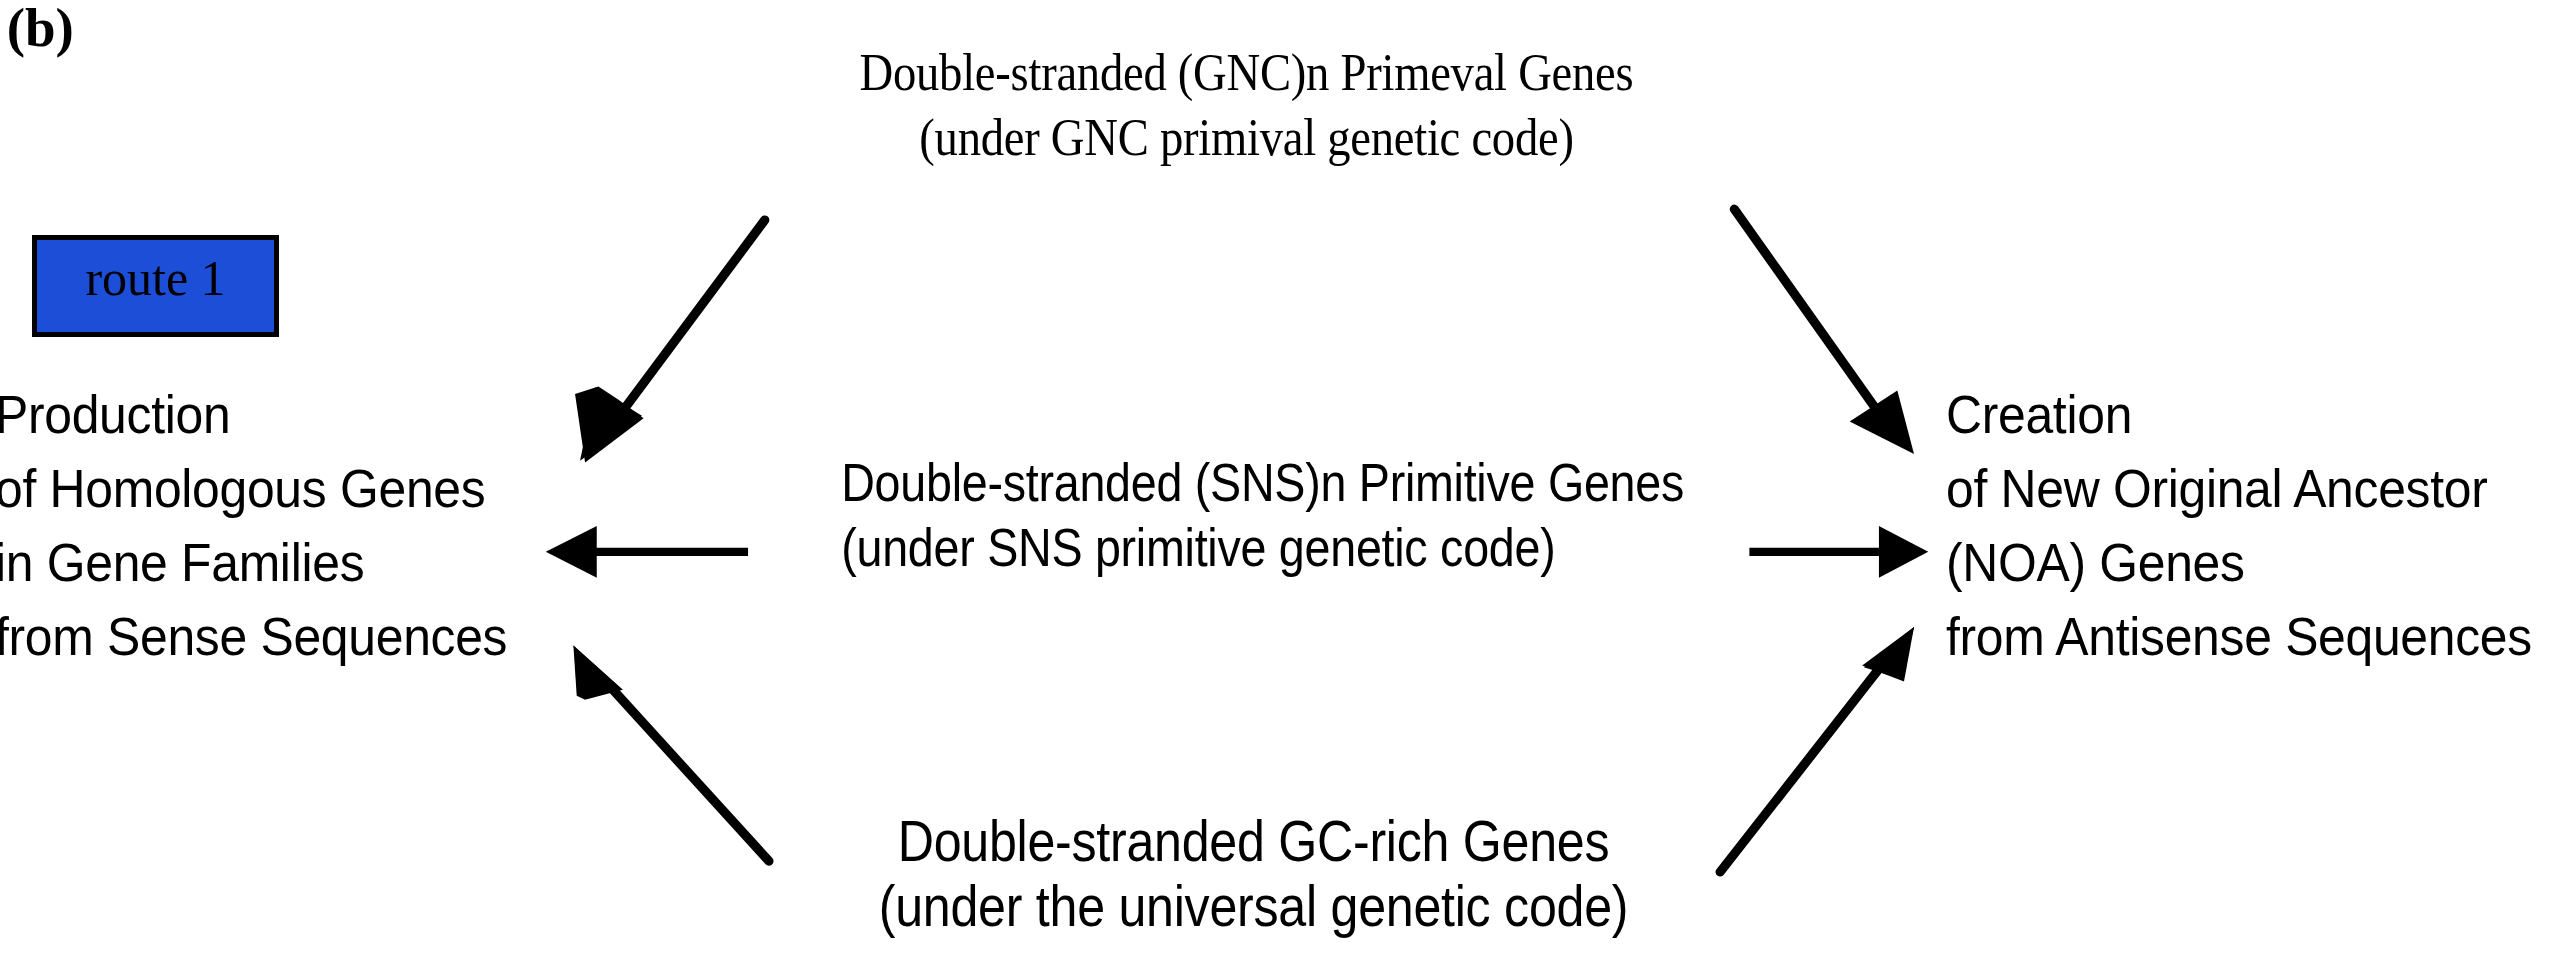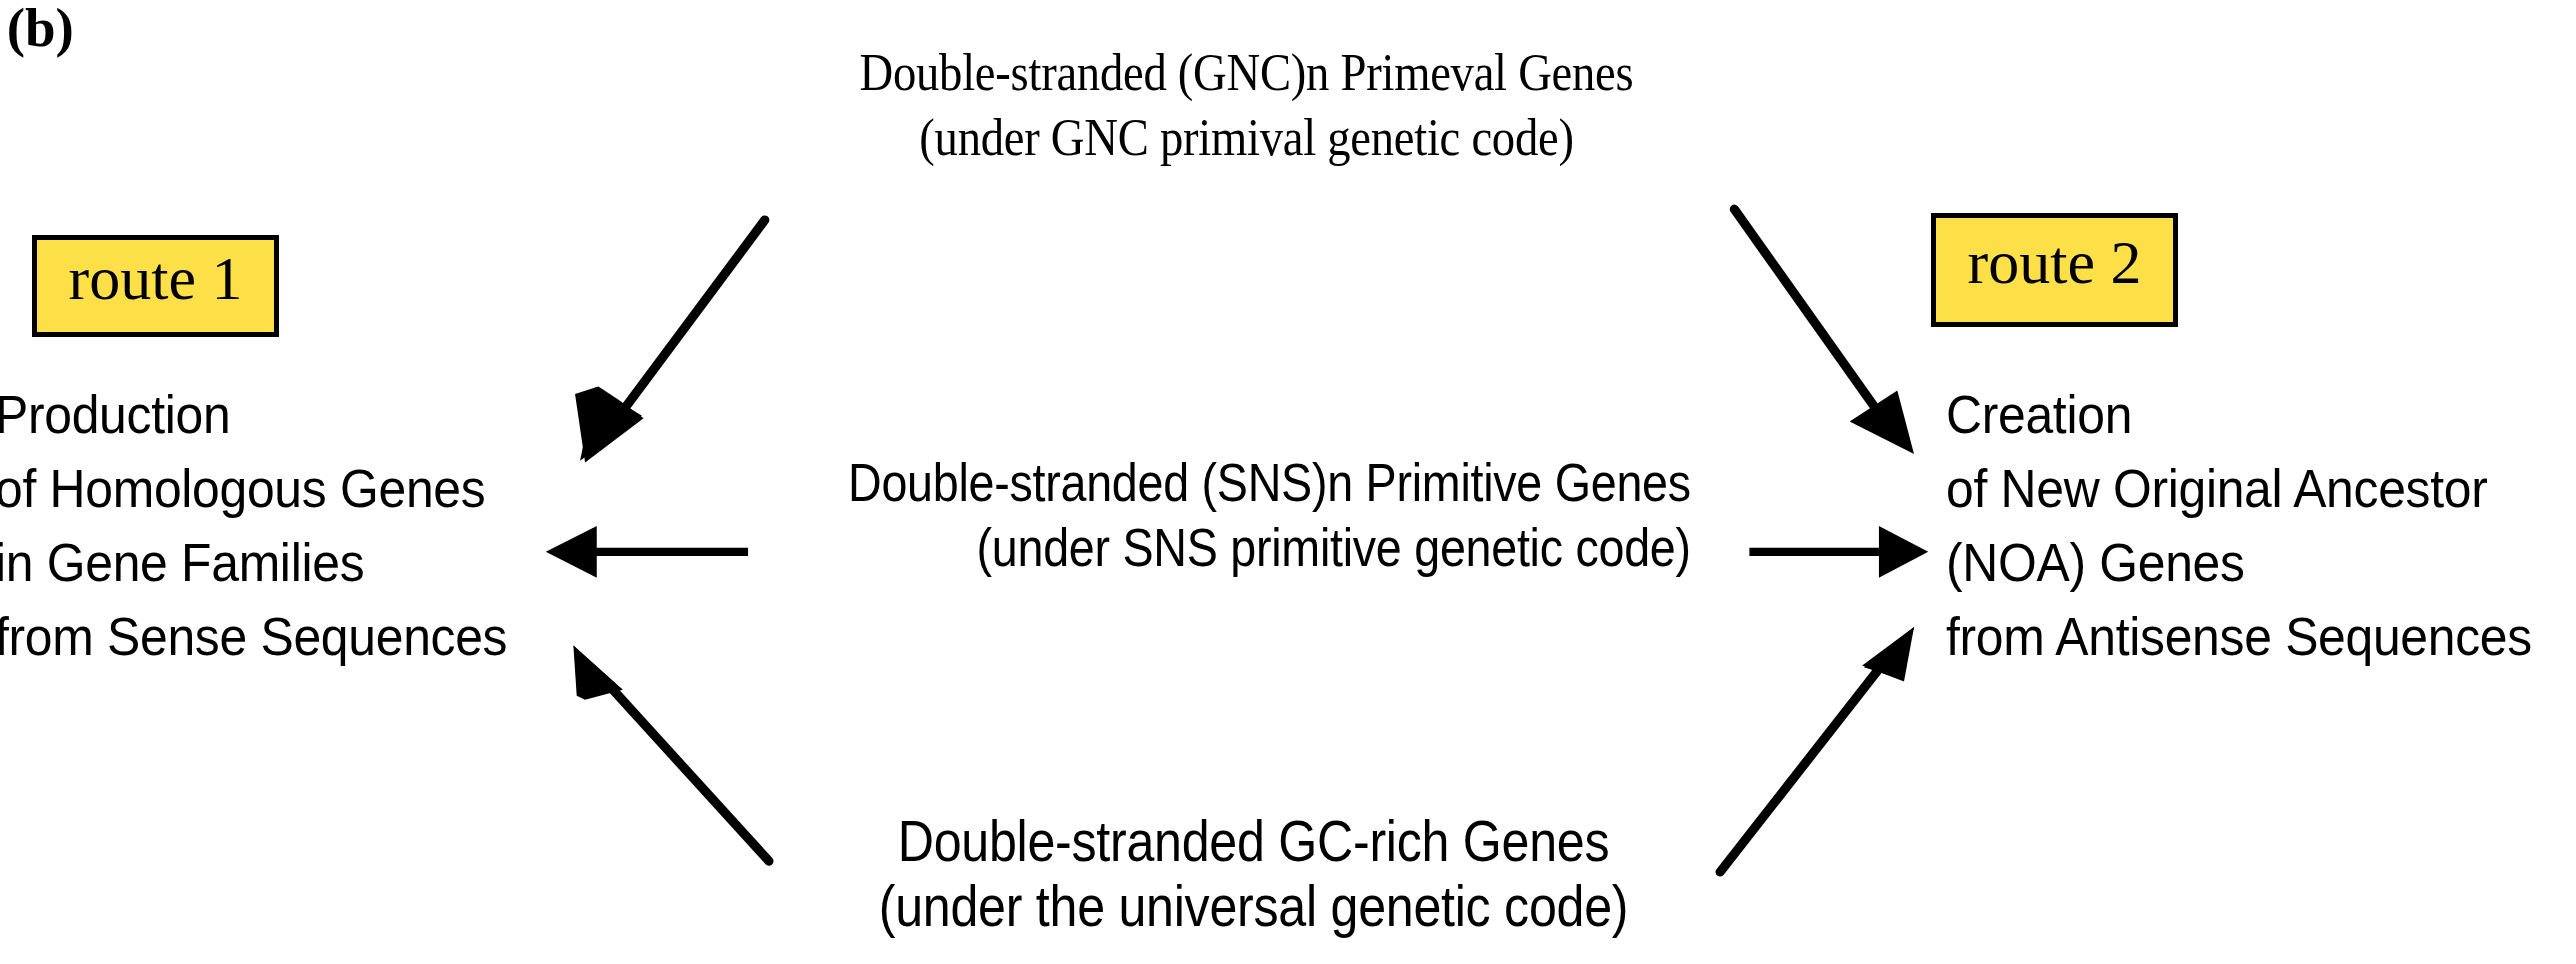--- a/index.html
+++ b/index.html
@@ -22,27 +22,27 @@
     top: -1.7px;
     font-family: "Liberation Serif", serif;
     font-weight: bold;
     font-size: 55px;
     line-height: 1.1;
     white-space: nowrap;
   }
   .route-box {
     position: absolute;
     border: 5.9px solid #000000;
-    background: #fde047;
+    background: #1d4ed8;
     box-sizing: border-box;
     display: flex;
     align-items: center;
     justify-content: center;
     font-family: "Liberation Serif", serif;
-    font-size: 62px;
+    font-size: 50px;
     line-height: 1;
     padding-bottom: 16px;
   }
   #route-box-1 { left: 32px;   top: 235px; width: 247px; height: 102px; }
   #route-box-2 { left: 1931px; top: 213px; width: 247px; height: 114px; }
 
   .text-block {
     position: absolute;
     white-space: nowrap;
     font-size: 52px;
@@ -57,22 +57,22 @@
 
   
   #block-top {
     left: 749px; top: 40px; width: 995px;
     text-align: center;
     font-size: 53px; line-height: 65px; font-family: Liberation Serif, serif;
   }
   #block-top .tline { transform: scaleX(0.88); transform-origin: center; }
 
   #block-middle {
-    left: 732px; top: 450px; width: 1020px;
-    text-align: right;
+    left: 780px; top: 450px; width: 1020px;
+    text-align: left;
     font-size: 53px; line-height: 65px;
   }
   #block-middle .tline { transform: scaleX(0.88); transform-origin: center; }
 
   #block-bottom {
     left: 777px; top: 809px; width: 953px;
     text-align: center;
     font-size: 57px; line-height: 65px;
   }
   #block-bottom .tline { transform: scaleX(0.88); transform-origin: center; }
@@ -140,23 +140,20 @@
       <line x1="2058" y1="1043" x2="2248" y2="800" stroke="#000" stroke-width="11" stroke-linecap="round"></line>
       <polygon points="2290,750 2230,798 2275,812"></polygon>
       <polygon points="2290,750 2228,796 2278,815"></polygon>
     </g>
   </svg>
 
   <div class="route-box" id="route-box-1">
     <span>route 1</span>
   </div>
 
-  <div class="route-box" id="route-box-2">
-    <span>route 2</span>
-  </div>
 
   <div class="text-block cond" id="block-top">
     <span class="tline">Double-stranded (GNC)n Primeval Genes</span>
     <span class="tline">(under GNC primival genetic code)</span>
   </div>
 
   <div class="text-block cond" id="block-middle">
     <span class="tline">Double-stranded (SNS)n Primitive Genes</span>
     <span class="tline">(under SNS primitive genetic code)</span>
   </div>

